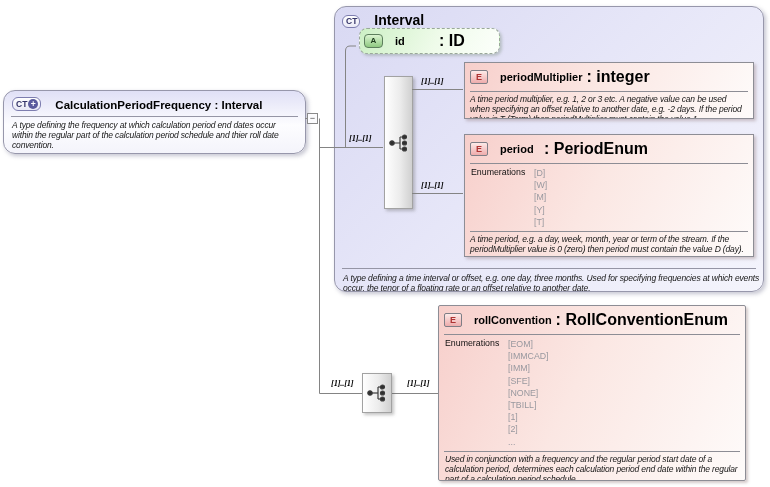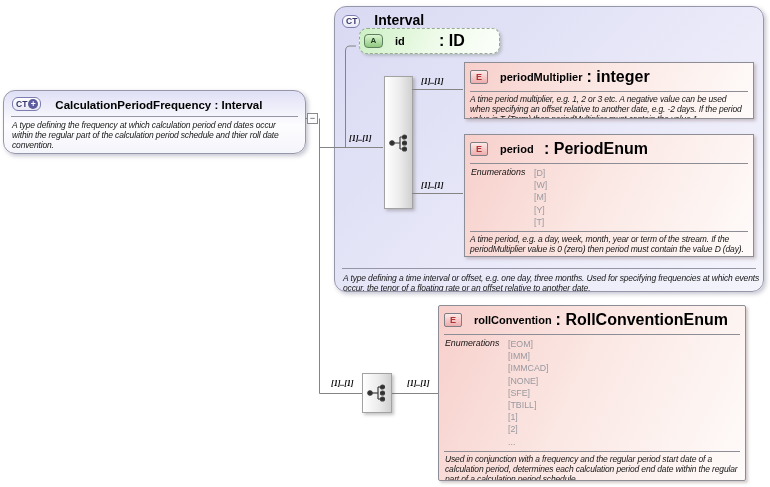--- a/index.html
+++ b/index.html
@@ -93,21 +93,21 @@
   }
   .elem .ehdr { display:flex; align-items:center; gap:4px; padding:5px 5px 3px 5px; }
   .ename { font-size:11px; font-weight:bold; color:#000; min-width:40px; white-space:nowrap;padding-left:8px; }
   .etype { font-size:16px; font-weight:bold; color:#000; white-space:nowrap; }
   .esep { border-top:1px solid #8d8d95; margin:2px 5px 0 5px; }
   .elem.pm   { left:129px; top:55px;  width:290px; height:57px; }
   .elem.perd { left:129px; top:127px; width:290px; height:123px; }
   .elem.roll { left:438px; top:305px; width:308px; height:176px; border-radius:2px; }
 
   .enums { position:relative; padding:3px 0 1px 6px; }
-  .enum-label { position:absolute; left:6px; top:3px; font-style:italic; font-size:8.8px; color:#111; }
+  .enum-label { position:absolute; left:6px; top:3px; font-size:8.8px; color:#111; }
   .enum-values { margin-left:63px; }
   .roll .enum-values { }
   .enum-value { font-size:8.8px; line-height:12.2px; color:#98989f; }
 
   .int-desc-sep { position:absolute; left:7px; right:7px; top:261px; border-top:1px solid #9595a5; }
   .int-desc { position:absolute; left:0; top:263px; width:422px; }
 
   
   .collapse-box {
     position:absolute; left:307px; top:113px; width:11px; height:11px; box-sizing:border-box;
@@ -241,24 +241,24 @@
     <div class="ehdr">
       <span class="e-icon">E</span>
       <span class="ename">rollConvention</span>
       <span class="etype">: RollConventionEnum</span>
     </div>
     <div class="esep"></div>
     <div class="enums">
       <span class="enum-label">Enumerations</span>
       <div class="enum-values">
           <div class="enum-value">[EOM]</div>
+          <div class="enum-value">[IMMCAD]</div>
           <div class="enum-value">[IMM]</div>
-          <div class="enum-value">[IMMCAD]</div>
+          <div class="enum-value">[SFE]</div>
           <div class="enum-value">[NONE]</div>
-          <div class="enum-value">[SFE]</div>
           <div class="enum-value">[TBILL]</div>
           <div class="enum-value">[1]</div>
           <div class="enum-value">[2]</div>
           <div class="enum-value">...</div>
         </div>
     </div>
     <div class="esep"></div>
     <div class="desc" style="padding:2px 6px;">Used in conjunction with a frequency and the regular period start date of a calculation period, determines each calculation period end date within the regular part of a calculation period schedule.</div>
   </div>
 

